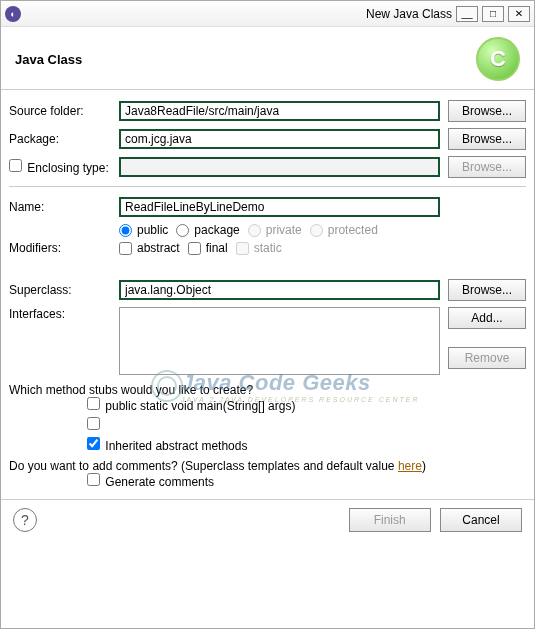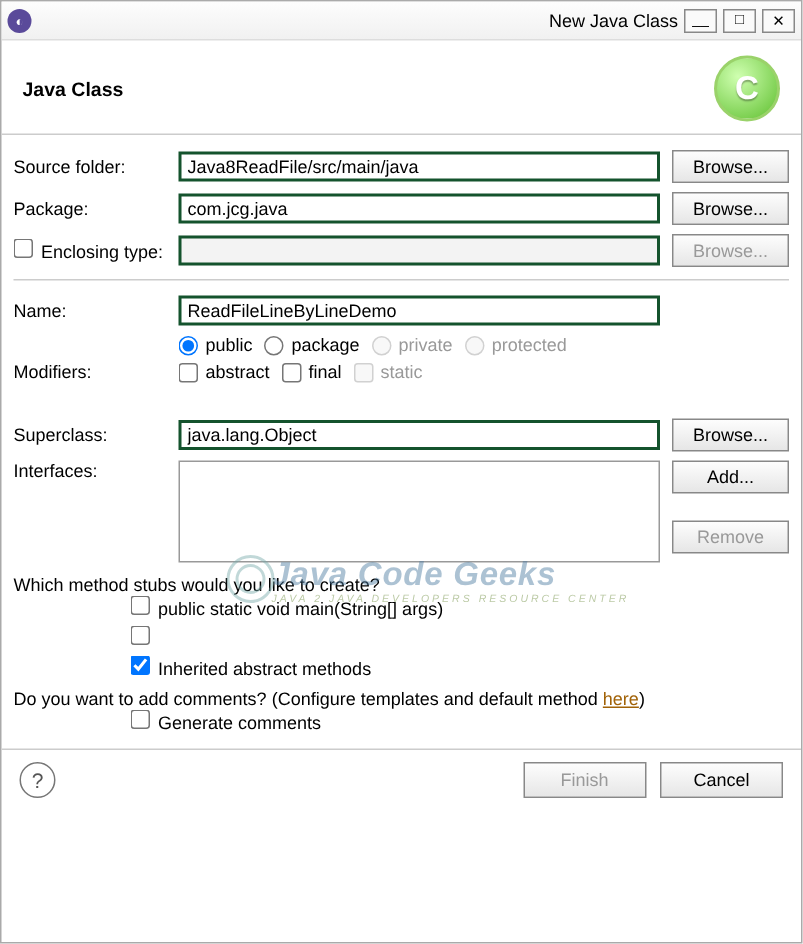--- a/index.html
+++ b/index.html
@@ -149,21 +149,21 @@
     <div class="opt">
           <label><input type="checkbox" style=""> </label>
         </div>
     <div class="opt">
           <label><input type="checkbox" checked="" style=""> <span>Inherited abstract methods</span></label>
         </div>
   </div>
 
   <div class="comments">
     <div>
-      <span>Do you want to add comments? (Configure templates and default method </span><a href="#">here</a><span>)</span>
+      <span>Do you want to add comments? (Superclass templates and default value </span><a href="#">here</a><span>)</span>
     </div>
     <div class="opt">
           <label><input type="checkbox" style=""> <span>Generate comments</span></label>
         </div>
   </div>
 
 </div>
 
 <div class="watermark">
   <svg width="40" height="40">

